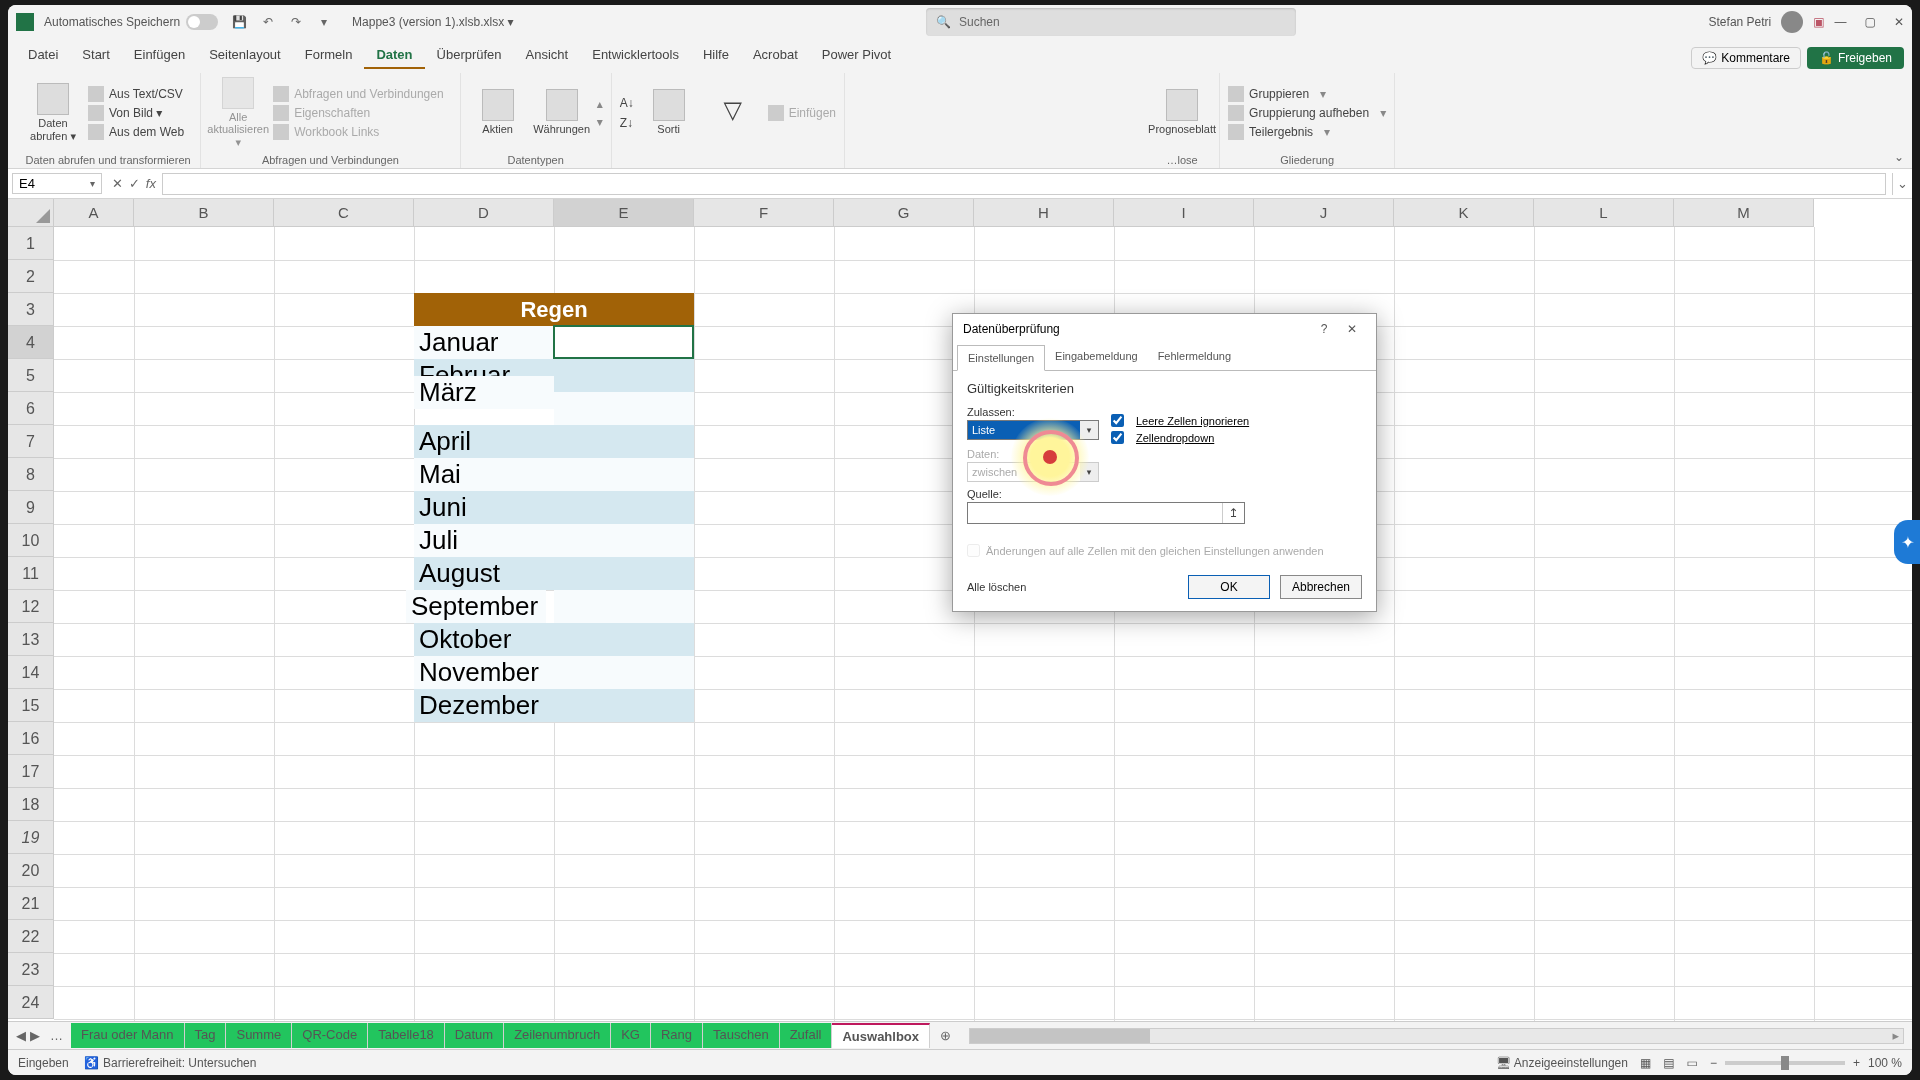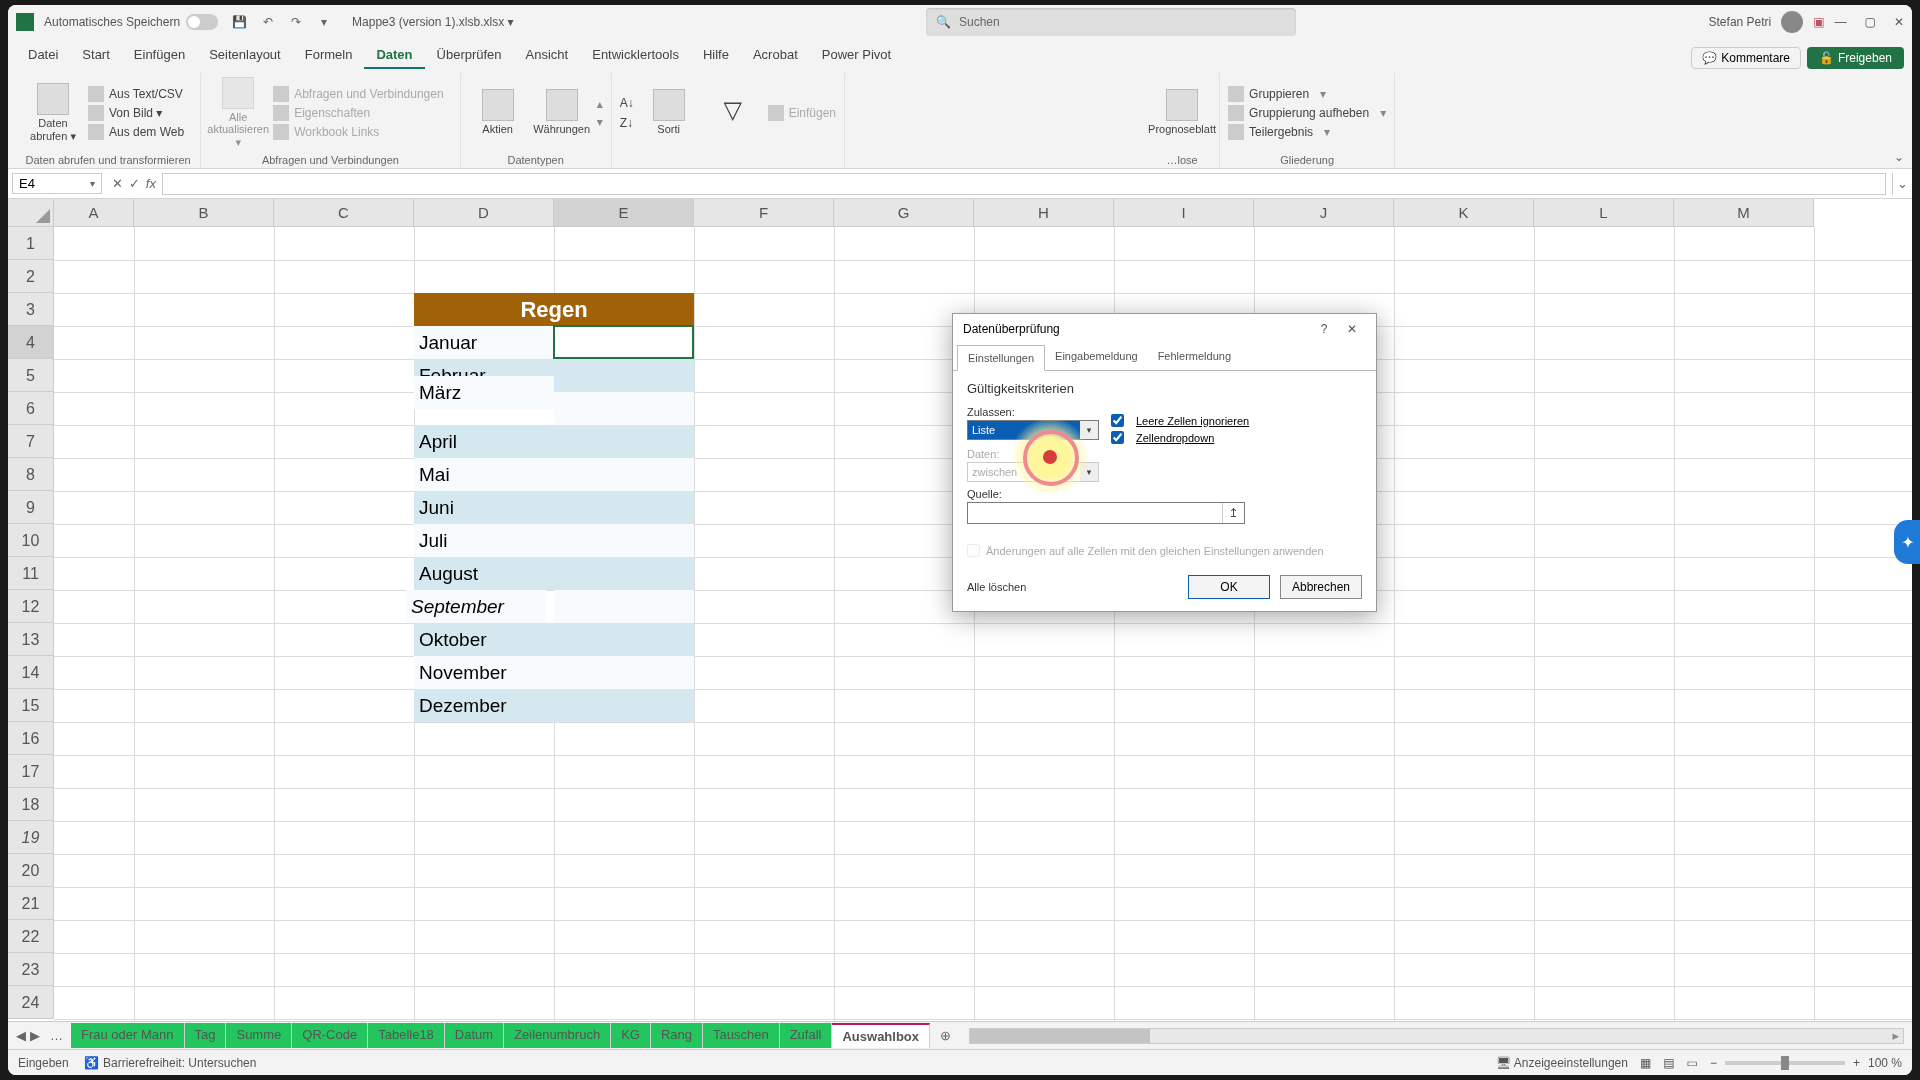--- a/index.html
+++ b/index.html
@@ -14,21 +14,21 @@
 .switch::after { content:""; position:absolute; width:12px; height:12px; border-radius:50%; background:#fff; top:2px; left:2px; }
 .titlebar .qat { display:flex; gap:12px; margin-left:14px; }
 .qat-icon { width:16px; height:16px; color:#666; display:flex; align-items:center; justify-content:center; }
 .searchbox { margin-left:auto; margin-right:auto; width:370px; height:28px; background:#dedede; border-radius:4px; display:flex; align-items:center; padding:0 10px; gap:8px; color:#666; box-shadow:inset 0 1px 2px rgba(0,0,0,.15); }
 .titlebar .user { display:flex; align-items:center; gap:10px; color:#555; margin-right:10px; }
 .avatar { width:22px; height:22px; border-radius:50%; background:#888; }
 .win-btns { display:flex; gap:18px; color:#555; }
 
 .tabs { height:30px; display:flex; align-items:flex-end; padding:0 8px; gap:2px; background:#f3f3f3; }
 .tab { padding:5px 12px; font-size:13px; color:#444; cursor:pointer; }
-.tab.active { border-bottom:2px solid #0f766e; color:#217346; font-weight:600; }
+.tab.active { border-bottom:2px solid #a16207; color:#217346; font-weight:600; }
 .tabs .right { margin-left:auto; display:flex; gap:6px; }
 .comments-btn { padding:3px 10px; border:1px solid #ccc; border-radius:4px; font-size:12px; display:flex; align-items:center; gap:4px; }
 .share-btn { padding:4px 12px; background:#217346; color:#fff; border-radius:4px; font-size:12px; display:flex; align-items:center; gap:4px; }
 
 .ribbon { height:100px; background:#f3f3f3; border-bottom:1px solid #d4d4d4; display:flex; padding:4px 8px 0; font-size:12px; color:#444; position:relative; }
 .ribbon-group { display:flex; flex-direction:column; border-right:1px solid #e2e2e2; padding:0 8px; }
 .ribbon-group .items { display:flex; gap:6px; flex:1; }
 .ribbon-group .glabel { text-align:center; font-size:11px; color:#666; padding:2px 0; }
 .ribbon-big { display:flex; flex-direction:column; align-items:center; justify-content:center; width:58px; gap:2px; font-size:11px; text-align:center; line-height:1.1; }
 .ribbon-big .bigicon { width:32px; height:32px; background:#ddd; border:1px solid #bbb; }
@@ -50,21 +50,21 @@
 .selectall::after { content:""; position:absolute; right:3px; bottom:3px; border:7px solid transparent; border-right-color:#999; border-bottom-color:#999; }
 .colheaders { position:absolute; top:0; left:46px; right:0; height:28px; display:flex; }
 .colh { border-right:1px solid #ccc; border-bottom:1px solid #ccc; background:#e6e6e6; text-align:center; font-size:15px; color:#555; line-height:28px; }
 .colh.sel { background:#d2d2d2; }
 .rowheaders { position:absolute; top:28px; left:0; width:46px; }
 .rowh { border-right:1px solid #ccc; border-bottom:1px solid #ccc; background:#e6e6e6; text-align:center; font-size:16px; color:#555; }
 .rowh.sel { background:#d2d2d2; }
 .cells { position:absolute; top:28px; left:46px; right:0; bottom:0; }
 .gridline-v { position:absolute; top:0; bottom:0; width:1px; background:#dcdcdc; }
 .gridline-h { position:absolute; left:0; right:0; height:1px; background:#dcdcdc; }
-.cell { position:absolute; display:flex; align-items:center; padding:0 5px; font-size:19px; }
+.cell { position:absolute; display:flex; align-items:center; padding:0 5px; font-size:26px; }
 .hdr { background:#a16207; color:#fff; font-weight:700; justify-content:center; font-size:22px; }
 .alt { background:#d5e8f0; }
 .norm { background:#f7fbfd; }
 .activecell { position:absolute; border:2px solid #217346; background:#fff; }
 
 .dialog { position:absolute; top:114px; left:944px; width:425px; background:#fff; border:1px solid #999; box-shadow:0 5px 24px rgba(0,0,0,.35); font-size:12px; }
 .dtitle { height:30px; display:flex; align-items:center; padding:0 10px; }
 .dtitle .spacer { flex:1; }
 .dtitle .dbtn { width:28px; text-align:center; color:#555; }
 .dtabs { display:flex; padding:0 4px; }
@@ -391,21 +391,21 @@
         <div class="cell alt" style="left: 360px; top: 198px; width: 140px; height: 33px;">April</div>
         <div class="cell alt" style="left: 500px; top: 198px; width: 140px; height: 33px;"></div>
         <div class="cell norm" style="left: 360px; top: 231px; width: 140px; height: 33px;">Mai</div>
         <div class="cell norm" style="left: 500px; top: 231px; width: 140px; height: 33px;"></div>
         <div class="cell alt" style="left: 360px; top: 264px; width: 140px; height: 33px;">Juni</div>
         <div class="cell alt" style="left: 500px; top: 264px; width: 140px; height: 33px;"></div>
         <div class="cell norm" style="left: 360px; top: 297px; width: 140px; height: 33px;">Juli</div>
         <div class="cell norm" style="left: 500px; top: 297px; width: 140px; height: 33px;"></div>
         <div class="cell alt" style="left: 360px; top: 330px; width: 140px; height: 33px;">August</div>
         <div class="cell alt" style="left: 500px; top: 330px; width: 140px; height: 33px;"></div>
-        <div class="cell norm" style="left: 352px; top: 363px; width: 140px; height: 33px; font-style: italic;">September</div>
+        <div class="cell norm" style="left: 352px; top: 363px; width: 140px; height: 33px;">September</div>
         <div class="cell norm" style="left: 500px; top: 363px; width: 140px; height: 33px;"></div>
         <div class="cell alt" style="left: 360px; top: 396px; width: 140px; height: 33px;">Oktober</div>
         <div class="cell alt" style="left: 500px; top: 396px; width: 140px; height: 33px;"></div>
         <div class="cell norm" style="left: 360px; top: 429px; width: 140px; height: 33px;">November</div>
         <div class="cell norm" style="left: 500px; top: 429px; width: 140px; height: 33px;"></div>
         <div class="cell alt" style="left: 360px; top: 462px; width: 140px; height: 33px;">Dezember</div>
         <div class="cell alt" style="left: 500px; top: 462px; width: 140px; height: 33px;"></div>
         <div class="activecell" style="left: 499px; top: 98px; width: 141px; height: 34px;"></div>
       </div>
 

